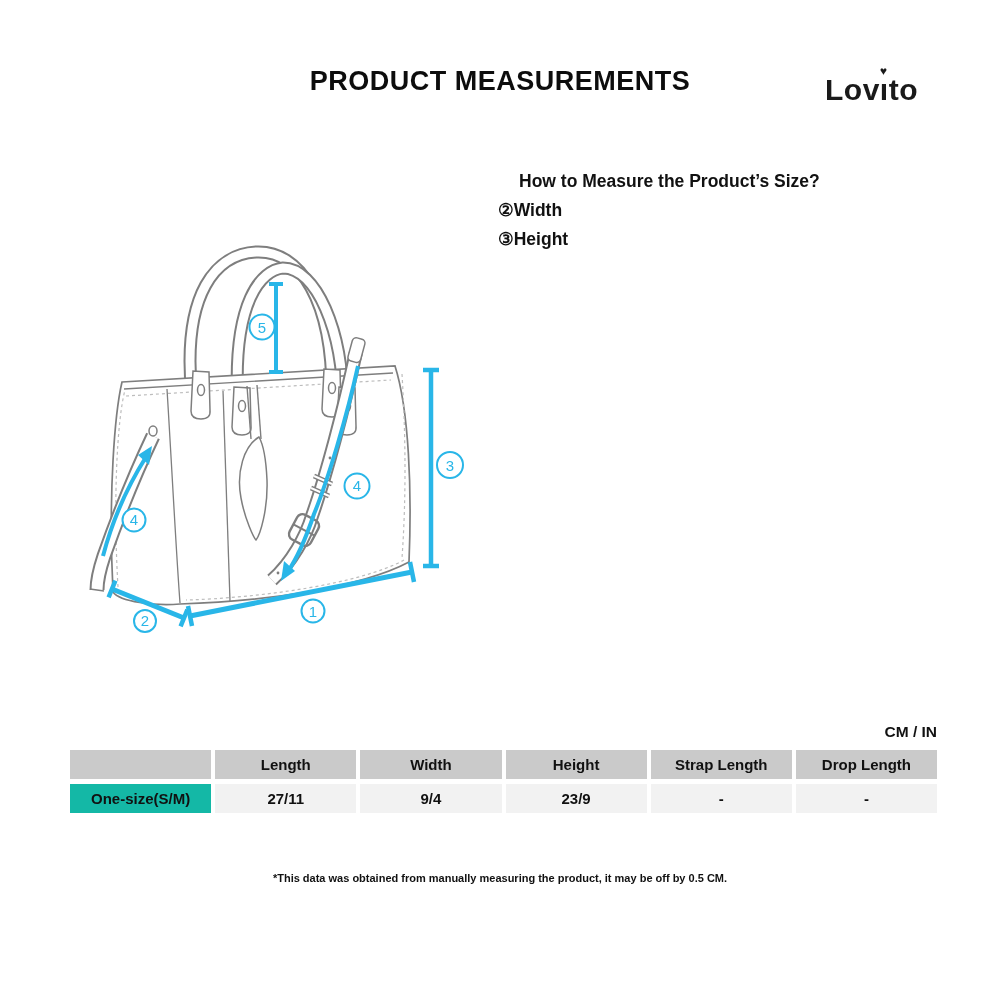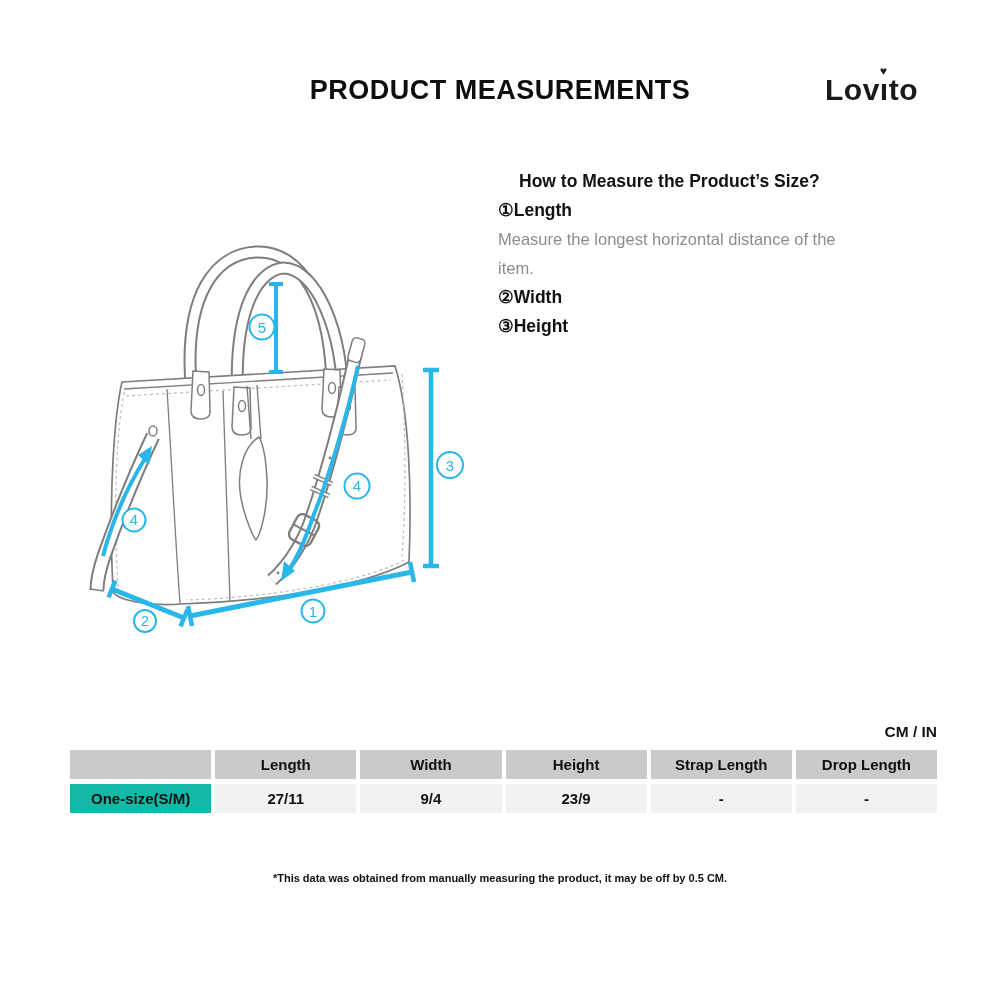--- a/index.html
+++ b/index.html
@@ -2,21 +2,21 @@
 <html><head>
 <meta charset="utf-8">
 <style>
   html,body{margin:0;padding:0;}
   body{
     width:1000px;height:1000px;position:relative;background:#ffffff;
     font-family:"Liberation Sans",sans-serif;color:#111;overflow:hidden;
   }
   .page-title{
     position:absolute;top:66px;left:0;width:100%;text-align:center;
-    font-size:27px;font-weight:800;letter-spacing:.5px;color:#0d0d0d;margin-top:9px;
+    font-size:27px;font-weight:800;letter-spacing:.5px;color:#0d0d0d;
   }
   .brand{
     position:absolute;top:73px;right:82px;font-size:30px;font-weight:700;
     letter-spacing:.5px;color:#1a1a1a;
   }
   .brand .ichar{position:relative;display:inline-block;}
   .brand .heart{
     position:absolute;top:-8px;left:0px;font-size:12px;line-height:12px;color:#1a1a1a;
   }
   .diagram{position:absolute;left:60px;top:240px;width:420px;height:410px;}
@@ -161,25 +161,20 @@
       <polygon points="221,341 235,331 224,321" fill="#29b6e8" stroke="none"></polygon>
       <circle cx="297" cy="246" r="12.5" fill="#ffffff" stroke-width="2"></circle>
       <text class="marker-num" x="297" y="251" text-anchor="middle" stroke="none">4</text>
     </g>
   </g>
 </svg>
 
 <div class="instructions">
   <div class="heading">How to Measure the Product’s Size?</div>
 
-  <div>
-    <div class="term-line"><span>①</span><span>Length</span></div>
-    <div class="desc">Measure the longest horizontal distance of the
-item.</div>
-  </div>
 
   <div>
     <div class="term-line"><span>②</span><span>Width</span></div>
   </div>
 
   <div>
     <div class="term-line"><span>③</span><span>Height</span></div>
   </div>
 
 

